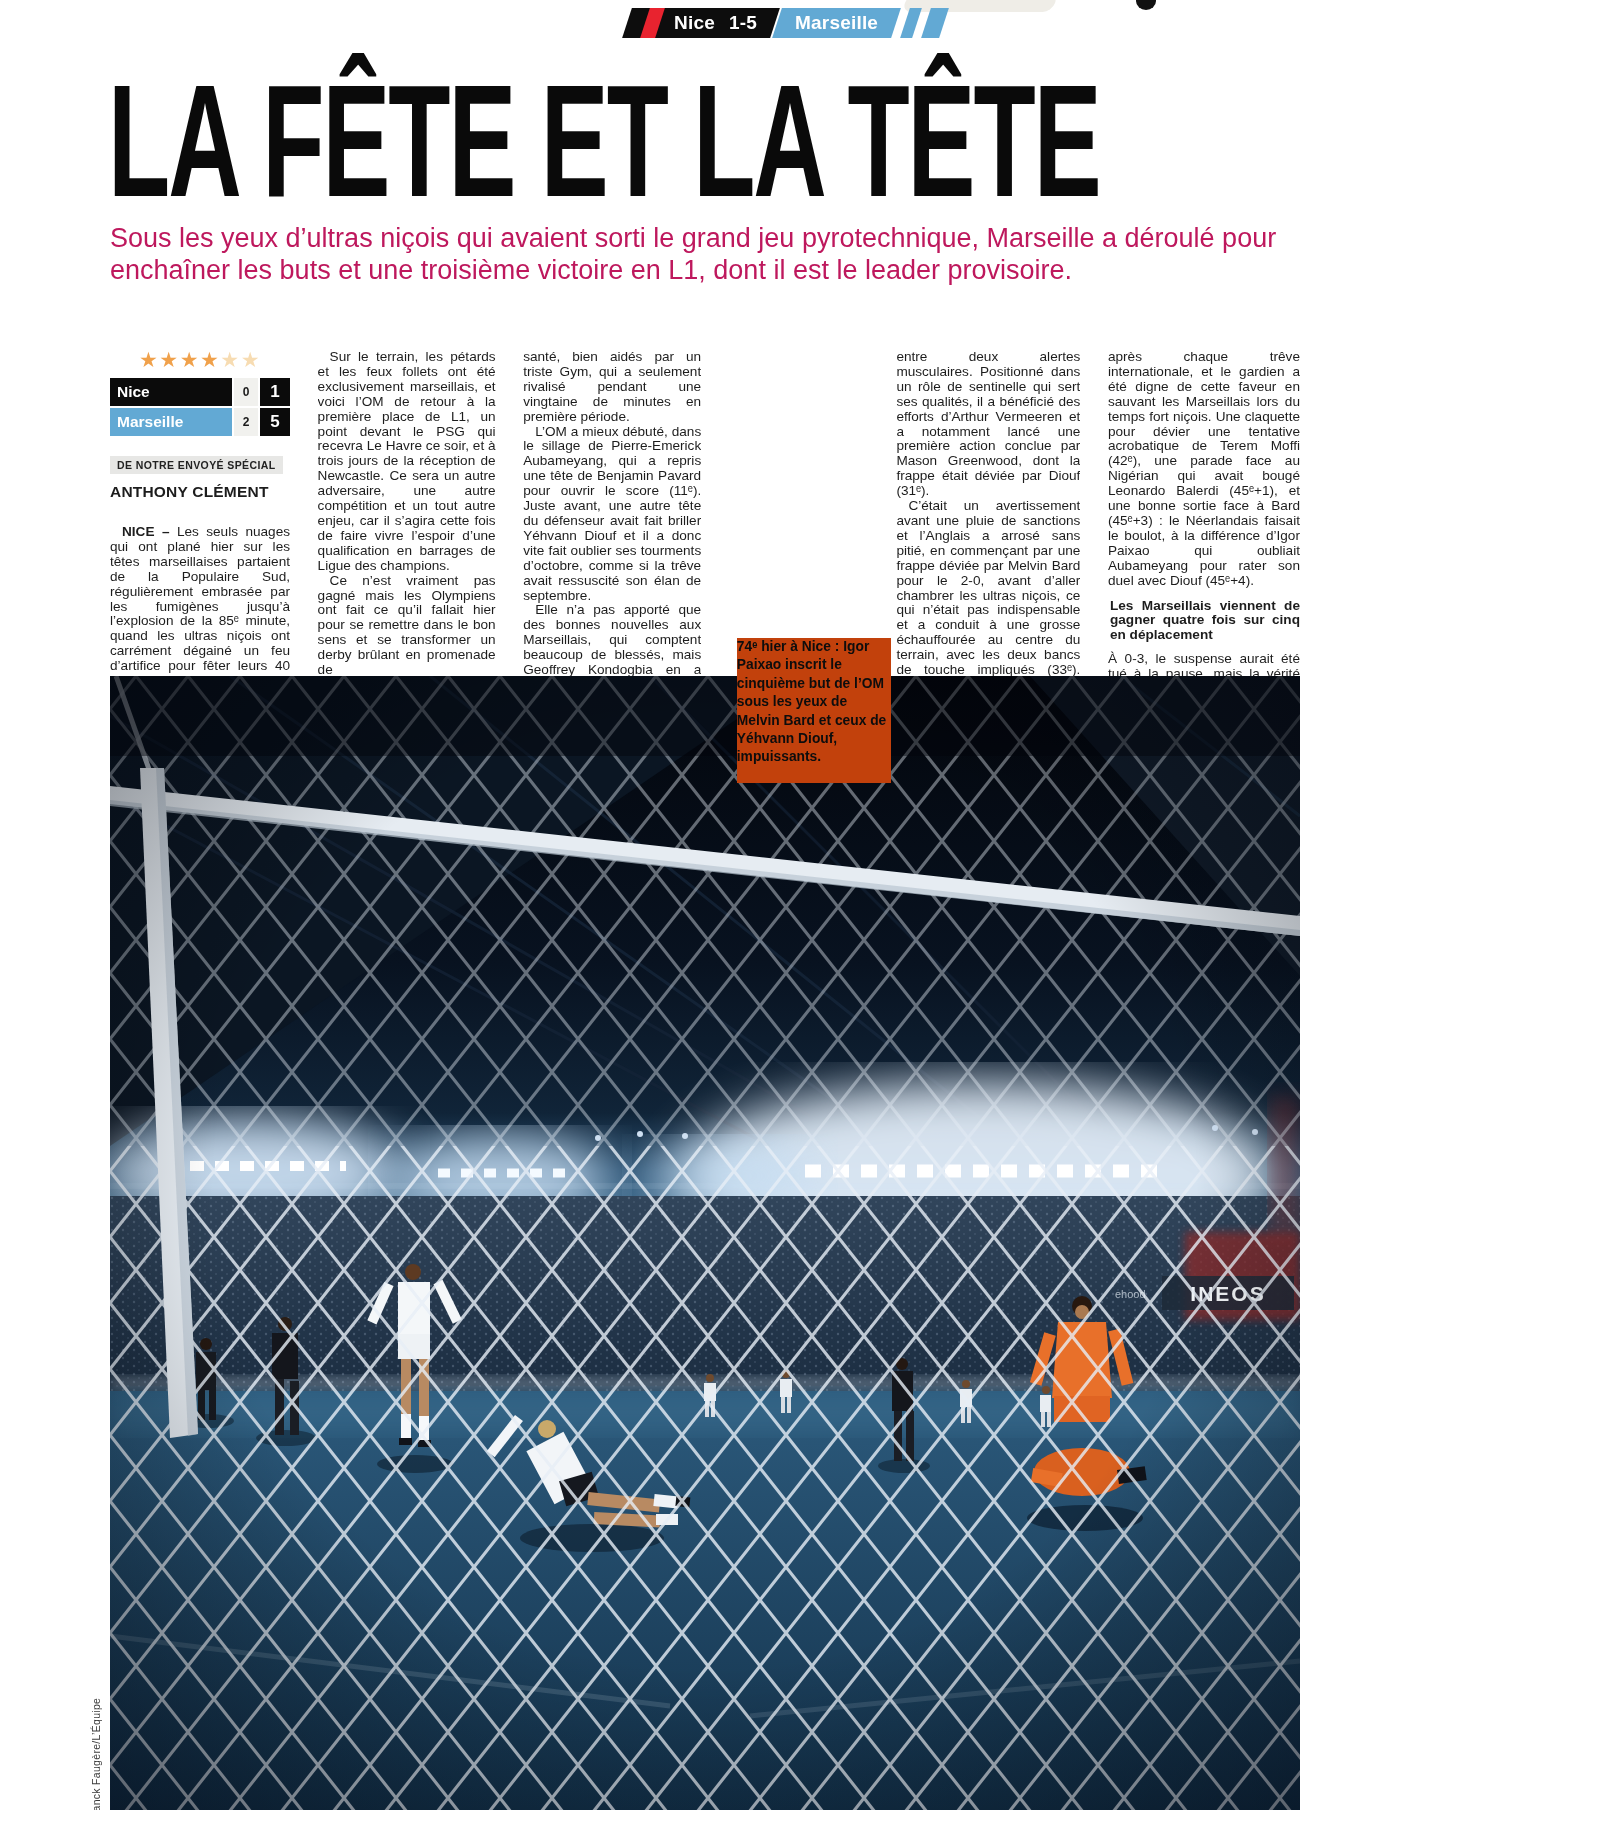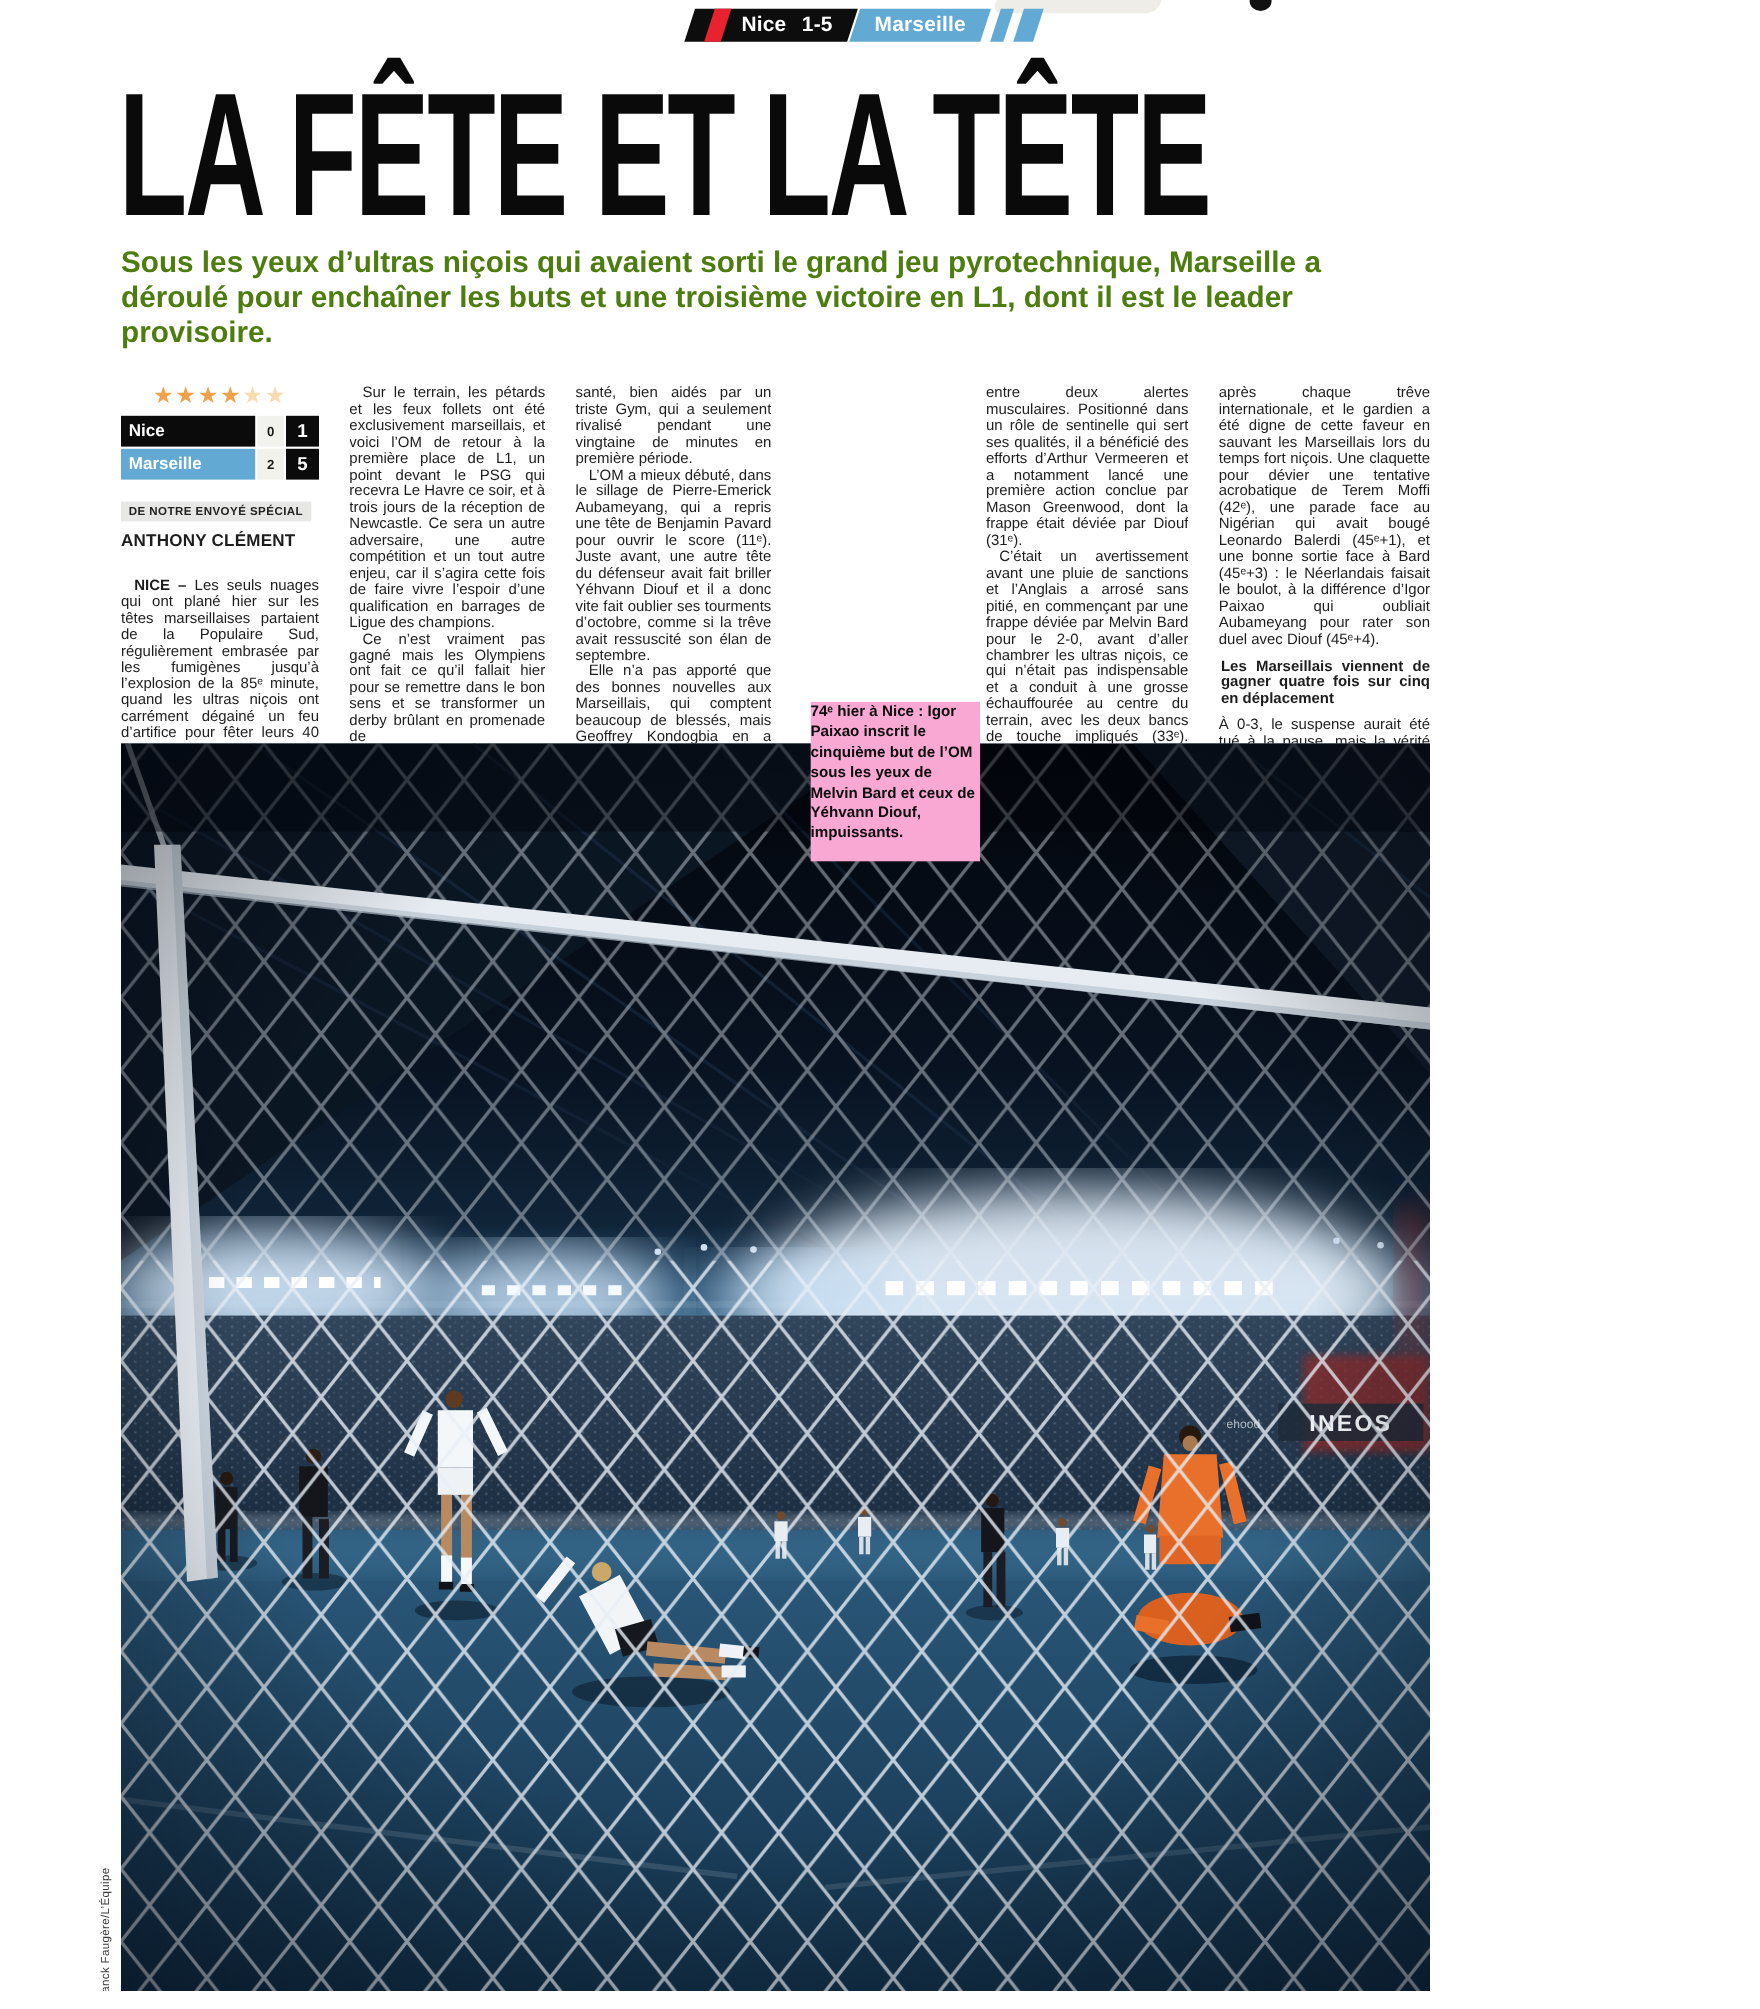--- a/index.html
+++ b/index.html
@@ -19,21 +19,21 @@
   .ms-stripe{width:12px;height:30px;background:#62a9d4;transform:skewX(-18deg);margin-left:9px;}
   .ms-stripe.wide{width:18px;}
   .top-blob{position:absolute;left:905px;top:-6px;width:150px;height:18px;background:#efede7;border-radius:9px;transform:skewX(-20deg);}
   .top-dot{position:absolute;left:1136px;top:-8px;width:20px;height:18px;background:#111;border-radius:50%;}
 
   
   .headline{position:absolute;left:108px;top:62px;width:1190px;}
   .headline h1{margin:0;font-size:152px;line-height:150px;font-weight:bold;color:#0a0a0a;
                letter-spacing:-3px;white-space:nowrap;transform:scaleX(.67) scaleY(1.05);transform-origin:0 0;}
   .standfirst{position:absolute;left:110px;top:222px;width:1180px;
-              font-size:27px;line-height:32px;font-weight:bold;color:#4d7c0f;}
+              font-size:27px;line-height:32px;font-weight:normal;color:#be185d;}
 
   
   .body-row{position:absolute;left:110px;top:350px;width:1190px;height:326px;
             display:flex;justify-content:space-between;z-index:2;}
   .col{overflow:hidden;}
   .col1{width:180px;}
   .col2{width:178px;}
   .col3{width:178px;}
   .colcap{width:140px;position:relative;overflow:visible;}
   .col4{width:184px;}
@@ -55,21 +55,21 @@
   .sb-ht{width:24px;margin-left:2px;background:#f1f1ee;color:#1a1a1a;font-weight:bold;font-size:12px;
          display:flex;align-items:center;justify-content:center;}
   .sb-ft{width:30px;margin-left:2px;background:#0b0b0b;color:#fff;font-weight:bold;font-size:17px;
          display:flex;align-items:center;justify-content:center;}
 
   .kicker{display:inline-block;background:#e7e7e5;color:#222;font-size:10.5px;font-weight:bold;
           letter-spacing:.4px;padding:3px 7px;margin-top:18px;}
   .author{font-size:15.5px;font-weight:bold;letter-spacing:.2px;margin-top:9px;margin-bottom:24px;}
 
   
-  .photo-caption{position:absolute;left:8px;top:288px;width:150px;background:#f9a8d4;
+  .photo-caption{position:absolute;left:8px;top:288px;width:150px;background:#c2410c;
                  font-size:13.8px;line-height:18.4px;font-weight:bold;color:#0d0d0d;
                  padding:0 4px 16px 0;z-index:6;}
 
   
   .subhead{font-size:16.5px;line-height:20px;font-weight:bold;color:#13294b;margin:10px 0 9px 2px !important;
            text-align:center;text-indent:0 !important;}
 
   
   .photo{position:absolute;left:110px;top:676px;width:1190px;height:1150px;z-index:1;background:#0a1522;}
   .photo svg{display:block;width:100%;height:100%;}

